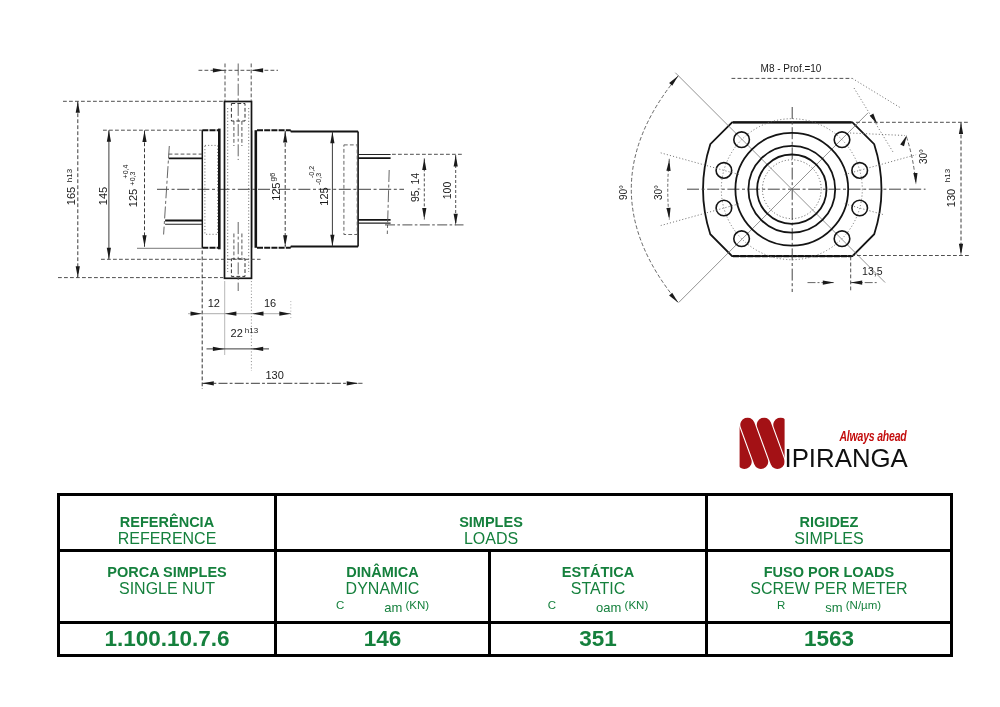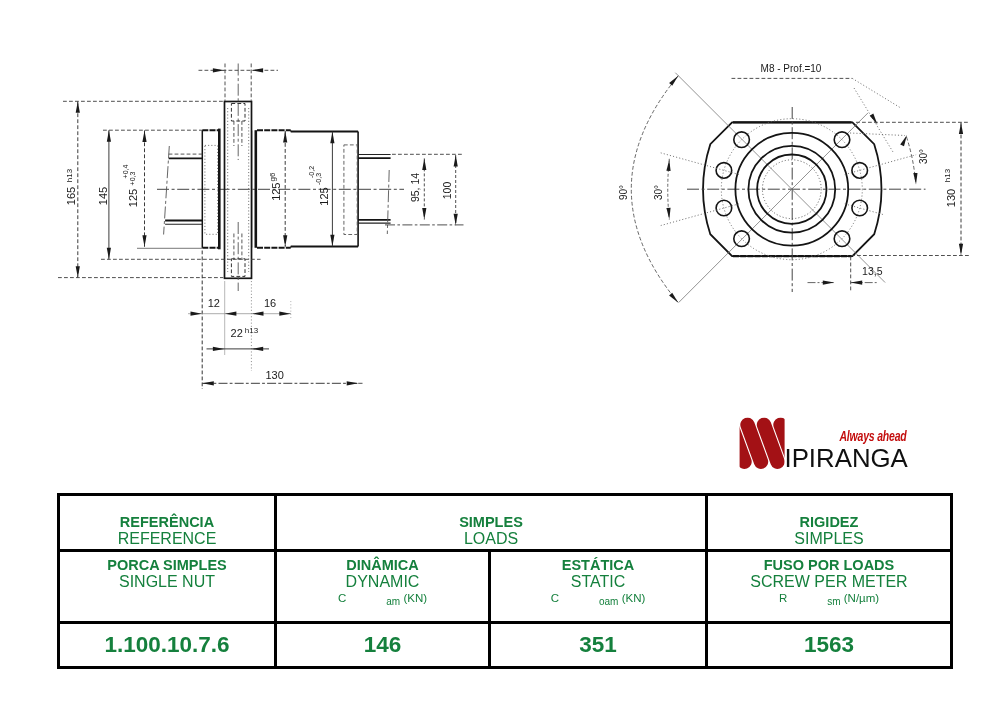--- a/index.html
+++ b/index.html
@@ -3,25 +3,25 @@
 <meta charset="utf-8">
 <style>
   html,body{margin:0;padding:0;background:#fff;}
   #page{position:relative;width:1000px;height:707px;background:#ffffff;overflow:hidden;
         font-family:"Liberation Sans", sans-serif;}
   svg text{font-family:"Liberation Sans", sans-serif;}
   #tblwrap{position:absolute;left:57px;top:493px;}
   table.spec{border-collapse:collapse;table-layout:fixed;}
   table.spec td{border:3px solid #000;text-align:center;padding:0;color:#15803d;}
   tr.hrow td{vertical-align:top;padding-top:20px;}
-  tr.mrow td{vertical-align:top;padding-top:7px;}
+  tr.mrow td{vertical-align:top;padding-top:14px;}
   .b{font-weight:bold;font-size:14.5px;line-height:13.5px;}
   .r{font-weight:normal;font-size:16px;line-height:13.5px;margin-top:2px;}
   .s{font-weight:normal;font-size:11.5px;line-height:12px;margin-top:4px;}
-  .s sub{font-size:10px;margin-left:40px;}
+  .s sub{font-size:13px;margin-left:40px;}
   .num{font-weight:bold;font-size:22.5px;vertical-align:middle;}
 </style>
 </head>
 <body>
 <div id="page">
 
 <svg width="1000" height="707" viewBox="0 0 1000 707" style="position:absolute;left:0;top:0">
 
 <g>
 <line x1="157" y1="189.3" x2="404" y2="189.3" stroke="#444" stroke-width="1" stroke-dasharray="12,2.6,3,2.6"></line>
@@ -430,21 +430,21 @@
               <div class="r">STATIC</div>
               <div class="s">C<sub>oam</sub> (KN)</div>
             </td>
 
   <td>
               <div class="b">FUSO POR LOADS</div>
               <div class="r">SCREW PER METER</div>
               <div class="s">R<sub>sm</sub> (N/µm)</div>
             </td>
 </tr>
-<tr style="height:45px">
+<tr style="height:33px">
 
   <td class="num">1.100.10.7.6</td>
 
   <td class="num">146</td>
 
   <td class="num">351</td>
 
   <td class="num">1563</td>
 </tr>
 </tbody>

